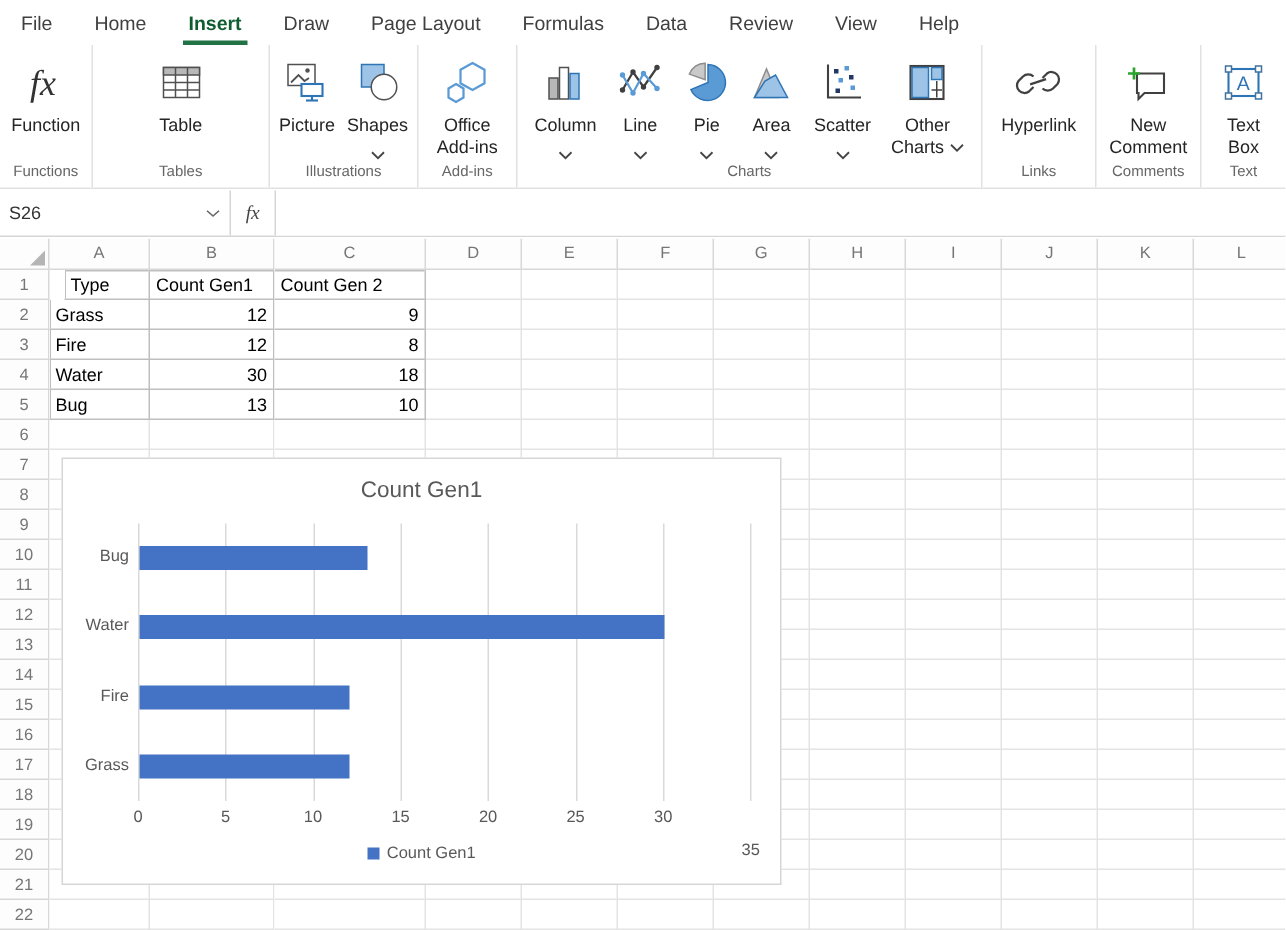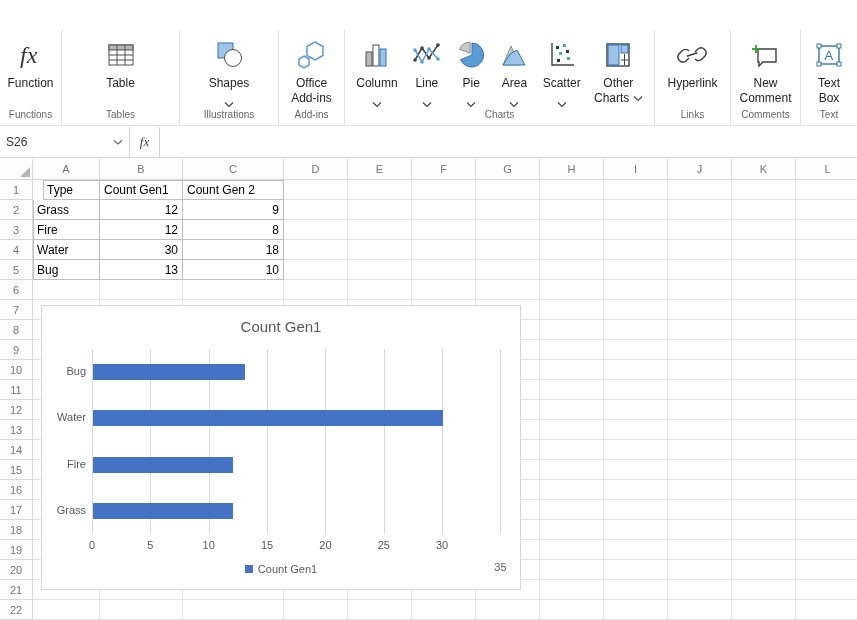--- a/index.html
+++ b/index.html
@@ -29,21 +29,21 @@
   .rbtn { display:flex; flex-direction:column; align-items:center; cursor:pointer;
     padding:2px 2px 0 2px; min-width:30px; }
   .rbtn .icn { height:36px; display:flex; align-items:center; justify-content:center; }
   .rbtn .lbl { font-size:12px; color:#252525; text-align:center; line-height:1.25; margin-top:3px; white-space:pre-line; }
   .rbtn .chev { margin-top:3px; height:8px; }
   .glabel { height:18px; font-size:10px; color:#666; text-align:center; line-height:16px; }
 
   
   #formulabar { position:absolute; left:0; top:127px; width:857px; height:31px;
     display:flex; align-items:stretch; background:#fff; border-bottom:1px solid #d6d6d6; }
-  #namebox { width:130px; border-right:1px solid #d6d6d6; display:flex; align-items:center;
+  #namebox { width:154px; border-right:1px solid #d6d6d6; display:flex; align-items:center;
     font-size:12px; color:#333; padding:0 6px; justify-content:space-between; cursor:pointer; }
   #fxbtn { width:30px; border-right:1px solid #d6d6d6; display:flex; align-items:center;
     justify-content:center; font-size:13px; font-style:italic; font-family:"Liberation Serif", serif;
     color:#444; cursor:pointer; }
   #formula-input { flex:1; border:none; outline:none; font-size:12px; padding:0 6px; color:#000; }
 
   
   #sheet { position:absolute; left:0; top:159px; width:857px; height:461px; overflow:hidden; background:#fff; }
   #grid { position:absolute; left:0; top:0; display:grid; }
   .hcell { background:#fdfdfd; color:#767676; font-size:11px; display:flex; align-items:center;
@@ -70,20 +70,32 @@
   .ticklbl { position:absolute; color:#595959; font-size:11px; text-align:center; }
   #legend { position:absolute; width:100%; display:flex; align-items:center; justify-content:center; gap:5px; }
   #legend .sw { width:8px; height:8px; }
   #legend .lt { color:#595959; font-size:11px; }
 </style>
 </head>
 <body>
 
 <div id="app">
 
+  <div id="menubar">
+      <div class="tab">File</div>
+      <div class="tab">Home</div>
+      <div class="tab active">Insert</div>
+      <div class="tab">Draw</div>
+      <div class="tab">Page Layout</div>
+      <div class="tab">Formulas</div>
+      <div class="tab">Data</div>
+      <div class="tab">Review</div>
+      <div class="tab">View</div>
+      <div class="tab">Help</div>
+    </div>
 
   <div id="ribbon">
       <div class="rgroup" style="width: 62px;">
         <div class="rbuttons">
           <div class="rbtn">
             <div class="icn">
               <svg width="34" height="30" viewBox="0 0 34 30">
                 <text x="6" y="23" font-size="24" font-style="italic" font-family="Liberation Serif, serif" fill="#333">fx</text>
               </svg>
             </div>
@@ -105,20 +117,33 @@
                 <line x1="3" y1="19" x2="27" y2="19" stroke="#505050"></line>
               </svg>
             </div>
             <div class="lbl">Table</div>
           </div>
         </div>
         <div class="glabel">Tables</div>
       </div>
       <div class="rgroup" style="width: 99px;">
         <div class="rbuttons">
+          <div class="rbtn">
+            <div class="icn">
+              <svg width="34" height="30" viewBox="0 0 34 30">
+                <rect x="4" y="3" width="18" height="14" fill="#fff" stroke="#505050"></rect>
+                <circle cx="17" cy="7" r="1.5" fill="#505050"></circle>
+                <path d="M6 15 l5-5 4 4 3-2" fill="none" stroke="#505050" stroke-width="1.2"></path>
+                <rect x="13" y="16" width="14" height="8" fill="#fff" stroke="#2e75b6" stroke-width="1.4"></rect>
+                <line x1="20" y1="24" x2="20" y2="27" stroke="#2e75b6" stroke-width="1.4"></line>
+                <line x1="16" y1="27" x2="24" y2="27" stroke="#2e75b6" stroke-width="1.4"></line>
+              </svg>
+            </div>
+            <div class="lbl">Picture</div>
+          </div>
           <div class="rbtn">
             <div class="icn">
               <svg width="32" height="30" viewBox="0 0 32 30">
                 <rect x="5" y="3" width="15" height="15" fill="#9dc3e6" stroke="#2e75b6"></rect>
                 <circle cx="20" cy="18" r="8.5" fill="#fff" stroke="#505050"></circle>
               </svg>
             </div>
             <div class="lbl">Shapes</div>
             <div class="chev"><svg width="10" height="7" viewBox="0 0 10 7">
                 <polyline points="1,1.5 5,5.5 9,1.5" fill="none" stroke="#444" stroke-width="1.2"></polyline>

